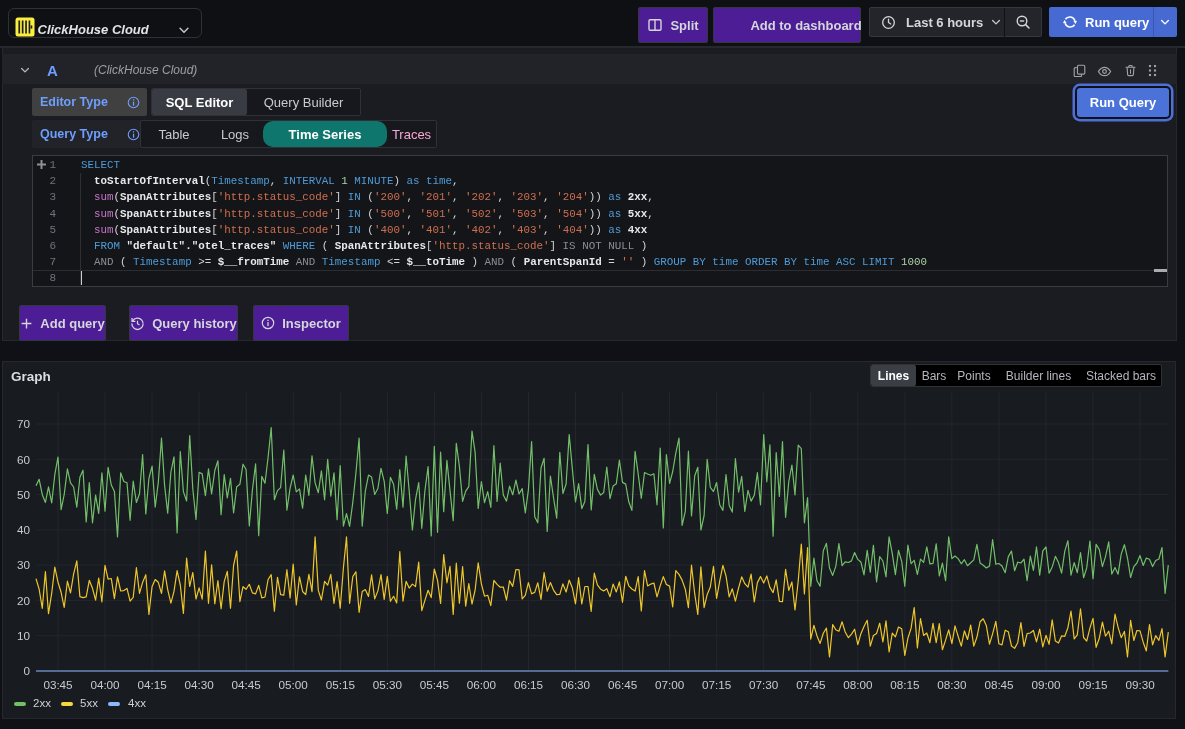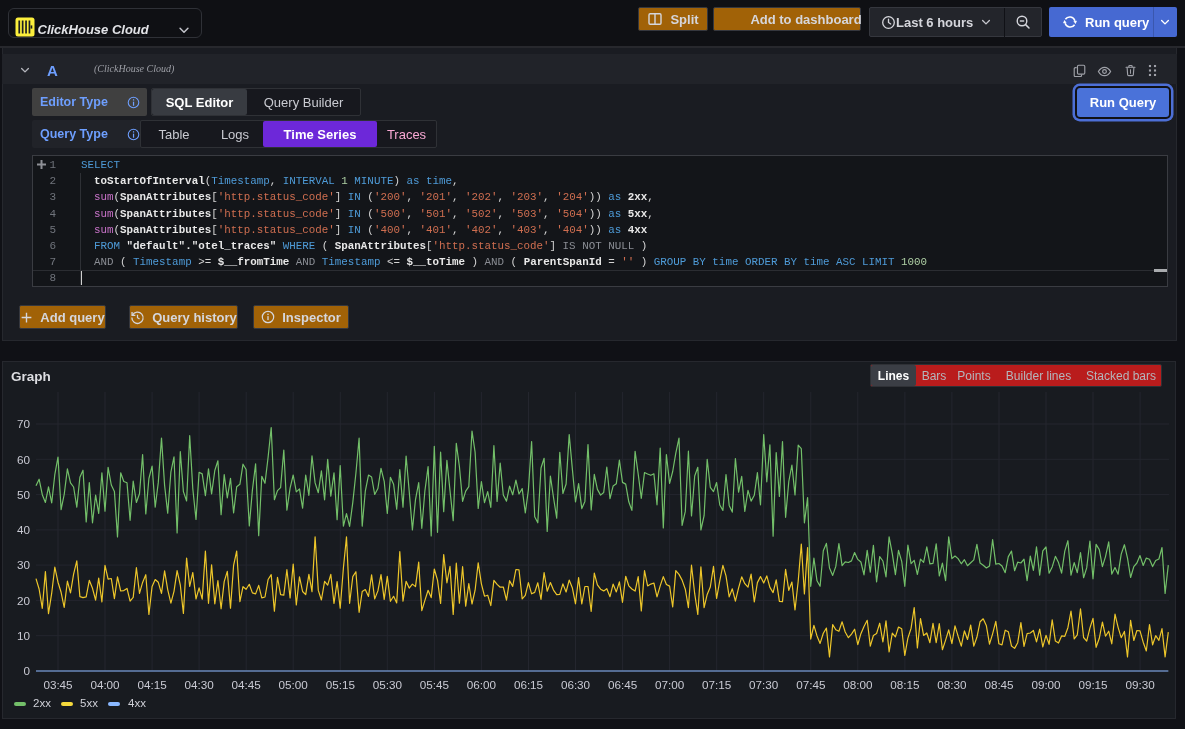--- a/index.html
+++ b/index.html
@@ -1,22 +1,22 @@
 <!DOCTYPE html>
 <html><head>
 <meta charset="utf-8">
 <style>
   * { margin:0; padding:0; box-sizing:border-box; }
   html,body { width:1185px; height:729px; background:#101116; overflow:hidden;
     font-family:"Liberation Sans", sans-serif; color:#ccccdc; }
   .abs { position:absolute; }
-  .btn { position:absolute; height:24px; border-radius:2px;
+  .btn { position:absolute; height:36px; border-radius:2px;
     display:flex; align-items:center; justify-content:center; gap:7px;
     font-size:13px; font-weight:700; color:#d5d6dc; white-space:nowrap;
-    border:1px solid #35373e; background:#a16207; }
+    border:1px solid #35373e; background:#4c1d95; }
   svg { display:block; }
 </style>
 </head>
 <body>
 
 <div class="abs" style="left:0;top:0;width:1185px;height:46px;background:#0f1014;"></div>
 <div class="abs" style="left:0;top:46px;width:1185px;height:2px;background:#27282d;"></div>
 
 <div class="abs" style="left:8px;top:8px;width:194px;height:30px;border:1px solid #2f3137;border-radius:6px;display:flex;align-items:flex-end;font-style:italic;">
   <svg width="20" height="20" style="margin-left:5.5px;" viewBox="0 0 20 20">
@@ -49,21 +49,21 @@
     <rect x="9" y="9" width="5.2" height="5.2" rx="1" fill="none" stroke="#d5d6dc" stroke-width="1.3"></rect>
   </svg>
   <span>Add to dashboard</span>
 </div>
 
 <div class="abs" style="left:869px;top:7px;width:173px;height:30px;background:#23252b;border:1px solid #35373e;border-radius:2px;display:flex;align-items:center;">
   <svg width="15" height="15" viewBox="0 0 16 16" style="margin-left:11px;">
     <circle cx="8" cy="8" r="6.2" fill="none" stroke="#d5d6dc" stroke-width="1.4"></circle>
     <path d="M8 4.5V8l2.4 1.6" stroke="#d5d6dc" stroke-width="1.4" fill="none" stroke-linecap="round"></path>
   </svg>
-  <span style="margin-left:0;font-size:13px;font-weight:700;color:#d5d6dc;">Last 6 hours</span>
+  <span style="margin-left:10px;font-size:13px;font-weight:700;color:#d5d6dc;">Last 6 hours</span>
   <svg width="12" height="12" viewBox="0 0 16 16" style="margin-left:7px;">
     <path d="M3.5 6l4.5 4.5L12.5 6" stroke="#c4c5cc" stroke-width="1.8" fill="none" stroke-linecap="round" stroke-linejoin="round"></path>
   </svg>
   <div style="position:absolute;left:134px;top:0;width:1px;height:30px;background:#101116;"></div>
   <svg width="16" height="16" viewBox="0 0 16 16" style="position:absolute;left:1014px;left:145px;">
     <circle cx="7" cy="7" r="4.8" fill="none" stroke="#d5d6dc" stroke-width="1.4"></circle>
     <line x1="10.6" y1="10.6" x2="14" y2="14" stroke="#d5d6dc" stroke-width="1.5" stroke-linecap="round"></line>
     <line x1="4.8" y1="7" x2="9.2" y2="7" stroke="#d5d6dc" stroke-width="1.4"></line>
   </svg>
 </div>
@@ -81,21 +81,21 @@
   </svg>
 </div>
 
 <div class="abs" style="left:2px;top:48px;width:1175px;height:293px;background:#1a1c22;border:1px solid #26282e;border-top:none;"></div>
 
 <div class="abs" style="left:2px;top:54px;width:1175px;height:30px;background:#212329;"></div>
 <svg class="abs" width="12" height="12" viewBox="0 0 16 16" style="left:19px;top:64px;">
   <path d="M3.5 6l4.5 4.5L12.5 6" stroke="#b3b4bb" stroke-width="1.8" fill="none" stroke-linecap="round" stroke-linejoin="round"></path>
 </svg>
 <div class="abs" style="left:47px;top:62px;font-size:15px;font-weight:700;color:#6e9fff;">A</div>
-<div class="abs" style="left:94px;top:63px;font-size:10px;font-style:italic;color:#9d9fa6;font-family:Liberation Serif, serif;">(ClickHouse Cloud)</div>
+<div class="abs" style="left:94px;top:63px;font-size:12px;font-style:italic;color:#9d9fa6;">(ClickHouse Cloud)</div>
 
 <svg class="abs" width="13" height="13" viewBox="0 0 16 16" style="left:1073px;top:64px;">
   <rect x="5.5" y="1.5" width="9" height="11" rx="1.5" fill="none" stroke="#9fa1a8" stroke-width="1.4"></rect>
   <path d="M10.5 13.5v1a1.5 1.5 0 0 1-1.5 1.5" fill="none" stroke="#9fa1a8" stroke-width="0"></path>
   <path d="M4.5 4.5h-1.5a1.5 1.5 0 0 0-1.5 1.5v8a1.5 1.5 0 0 0 1.5 1.5h6a1.5 1.5 0 0 0 1.5-1.5v-1" fill="none" stroke="#9fa1a8" stroke-width="1.4"></path>
 </svg>
 <svg class="abs" width="15" height="15" viewBox="0 0 16 16" style="left:1097px;top:64px;">
   <path d="M1.5 8s2.5-4.5 6.5-4.5S14.5 8 14.5 8 12 12.5 8 12.5 1.5 8 1.5 8z" fill="none" stroke="#9fa1a8" stroke-width="1.3"></path>
   <circle cx="8" cy="8" r="2" fill="none" stroke="#9fa1a8" stroke-width="1.3"></circle>
 </svg>
@@ -135,21 +135,21 @@
   <span style="position:absolute;left:8px;top:7px;font-size:12.5px;font-weight:700;color:#6e9fff;">Query Type</span>
   <svg width="13" height="13" viewBox="0 0 16 16" style="position:absolute;right:7px;top:8px;">
     <circle cx="8" cy="8" r="6.5" fill="none" stroke="#6e9fff" stroke-width="1.3"></circle>
     <rect x="7.3" y="7" width="1.5" height="5" fill="#6e9fff"></rect>
     <rect x="7.3" y="4" width="1.5" height="1.6" fill="#6e9fff"></rect>
   </svg>
 </div>
 <div class="abs" style="left:140px;top:120px;width:297px;height:28px;border:1px solid #2f3136;border-radius:2px;background:#17181e;display:flex;">
   <div style="width:66px;display:flex;align-items:center;justify-content:center;font-size:13px;color:#c9cad1;">Table</div>
   <div style="width:56px;display:flex;align-items:center;justify-content:center;font-size:13px;color:#c9cad1;">Logs</div>
-  <div style="width:114px;height:26px;background:#6d28d9;border-radius:2px;display:flex;align-items:center;justify-content:center;font-size:13px;font-weight:700;color:#fff;">Time Series</div>
+  <div style="width:124px;height:26px;background:#0f766e;border-radius:10px;display:flex;align-items:center;justify-content:center;font-size:13px;font-weight:700;color:#fff;">Time Series</div>
   <div style="flex:1;display:flex;align-items:center;justify-content:center;font-size:13px;color:#f9a8d4;">Traces</div>
 </div>
 
 <div class="abs" style="left:32px;top:155px;width:1136px;height:132px;background:#131519;border:1px solid #3a3c42;"></div>
 <div class="abs" style="left:36px;top:159px;width:11px;height:11px;">
   <svg width="11" height="11" viewBox="0 0 11 11">
       <path d="M5.5 1v9M1 5.5h9" stroke="#8e9096" stroke-width="2"></path>
     </svg>
 </div>
 <pre class="abs" id="lnums" style="left:32px;top:157px;width:24px;text-align:right;font-family:'Liberation Mono',monospace;font-size:11px;line-height:16.2px;color:#70747c;">1
@@ -194,21 +194,21 @@
   <svg width="14" height="14" viewBox="0 0 16 16">
     <circle cx="8" cy="8" r="6.5" fill="none" stroke="#d5d6dc" stroke-width="1.4"></circle>
     <rect x="7.25" y="7" width="1.5" height="4.5" fill="#d5d6dc"></rect>
     <rect x="7.25" y="4.2" width="1.5" height="1.6" fill="#d5d6dc"></rect>
   </svg>
   <span>Inspector</span>
 </div>
 
 <div class="abs" style="left:2px;top:361px;width:1174px;height:358px;background:#181b20;border:1px solid #26282e;"></div>
 <div class="abs" style="left:11px;top:369px;font-size:13.5px;font-weight:700;color:#dcdde1;">Graph</div>
-<div class="abs" style="left:870px;top:364px;height:23px;border:1px solid #2f3136;border-radius:2px;display:flex;background:#b91c1c;white-space:nowrap;">
+<div class="abs" style="left:870px;top:364px;height:23px;border:1px solid #2f3136;border-radius:2px;display:flex;background:#000000;white-space:nowrap;">
   <div style="width:45px;background:#3b3e45;display:flex;align-items:center;justify-content:center;font-size:12px;font-weight:700;color:#fff;border-radius:2px;">Lines</div>
   <div style="width:36px;display:flex;align-items:center;justify-content:center;font-size:12px;color:#b4b6bc;">Bars</div>
   <div style="width:44px;display:flex;align-items:center;justify-content:center;font-size:12px;color:#b4b6bc;">Points</div>
   <div style="width:85px;display:flex;align-items:center;justify-content:center;font-size:12px;color:#b4b6bc;">Builder lines</div>
   <div style="width:80px;display:flex;align-items:center;justify-content:center;font-size:12px;color:#b4b6bc;">Stacked bars</div>
 </div>
 
 <svg class="abs" id="chart" style="left:2px;top:361px;" width="1174" height="358" viewBox="0 0 1174 358">
   <g id="grid" stroke="#24262e" stroke-width="1">
     <line x1="56.0" y1="31" x2="56.0" y2="310"></line>

